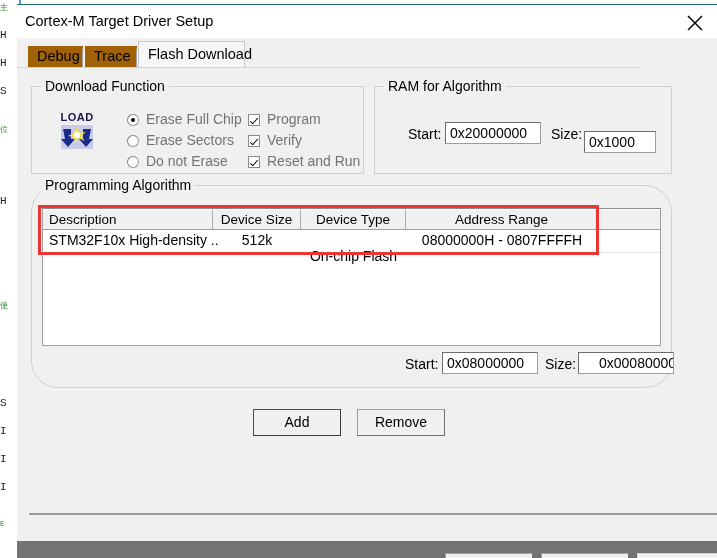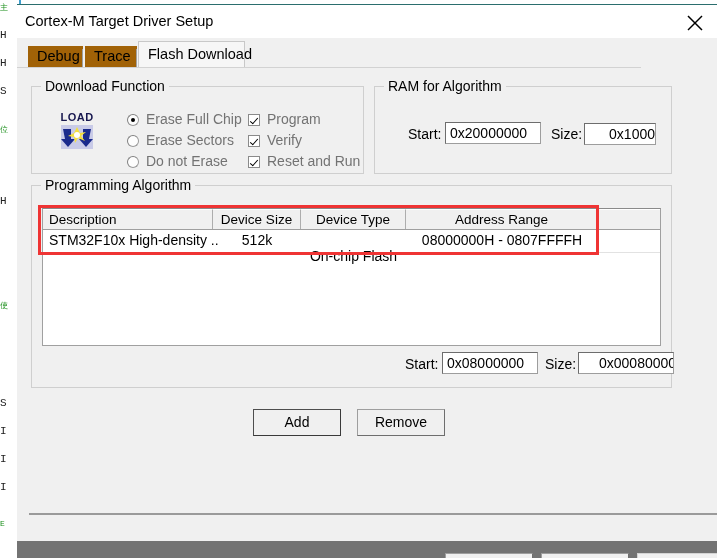--- a/index.html
+++ b/index.html
@@ -122,21 +122,21 @@
     top: -9px; left: 9px;
     background: #f0f0f0;
     padding: 0 4px;
     font-size: 14px;
     color: #000;
     white-space: nowrap;
   }
 
   #grp-download { left: 14px; top: 18px; width: 333px; height: 88px; }
   #grp-ram      { left: 357px; top: 18px; width: 298px; height: 88px; }
-  #grp-algo     { left: 14px; top: 117px; width: 641px; height: 203px; }
+  #grp-algo     { left: 14px; top: 117px; width: 641px; height: 203px; border-radius: 27px; }
 
   
   .load-icon {
     position: absolute; left: 25px; top: 24px;
     width: 40px; height: 38px;
   }
   .load-icon .lbl {
     position: absolute; left: 0; top: 0;
     width: 40px; text-align: center;
     font-family: "Liberation Sans", sans-serif;
@@ -389,21 +389,21 @@
         </div>
       </div>
 
       <div class="group" id="grp-ram">
         <div class="group-title">RAM for Algorithm</div>
 
         <div class="fieldlabel" style="left:33px; top:39px;">Start:</div>
         <div class="textbox" style="left:70px; top:35px; width:96px; height:22px;">0x20000000</div>
 
         <div class="fieldlabel" style="left:176px; top:39px;">Size:</div>
-        <div class="textbox" style="left:209px; top:36px; width:72px; height:22px;text-align:right;">0x1000</div>
+        <div class="textbox" style="left:209px; top:44px; width:72px; height:22px;">0x1000</div>
       </div>
 
       <div class="group" id="grp-algo">
         <div class="group-title">Programming Algorithm</div>
 
         <div class="listview">
           <div class="lv-header">
             <div class="lv-th c0" style="left:0px;   width:170px;">Description</div>
             <div class="lv-th c1" style="left:170px; width:88px;">Device Size</div>
             <div class="lv-th c2" style="left:258px; width:105px;">Device Type</div>

